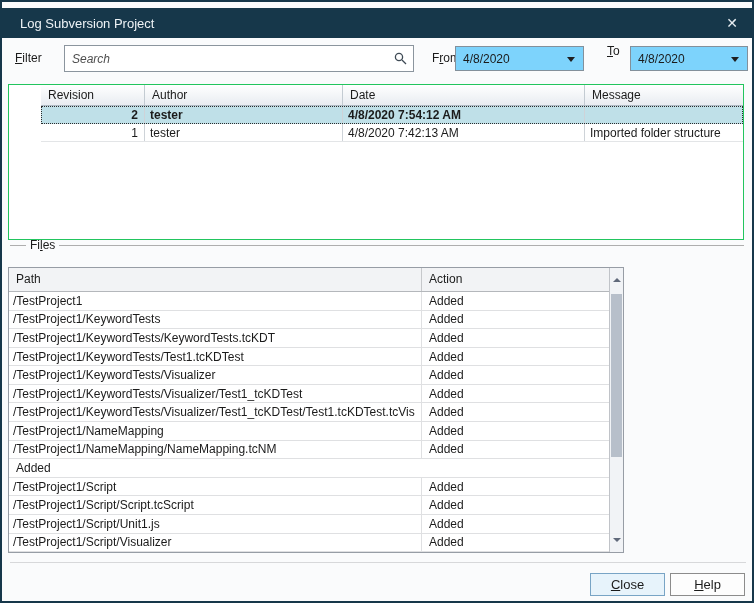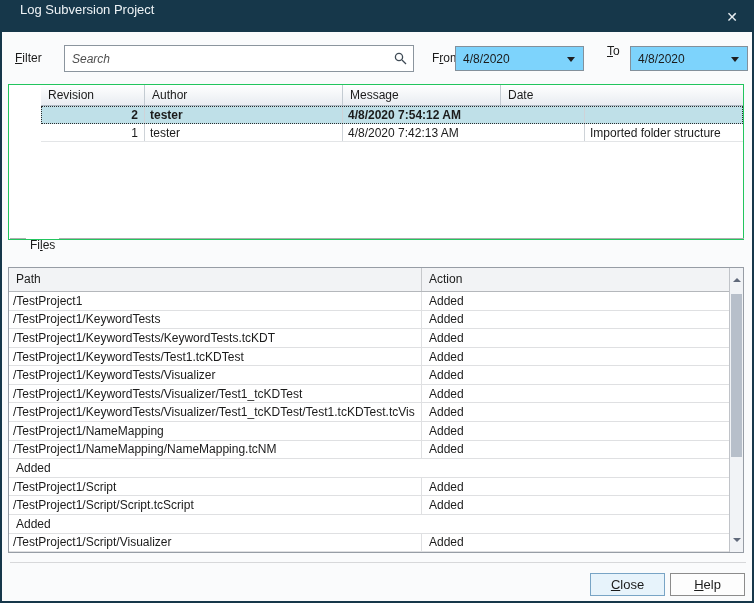--- a/index.html
+++ b/index.html
@@ -5,21 +5,21 @@
   html,body { margin:0; padding:0; background:#d9d9d9; }
   * { box-sizing:border-box; }
   .dialog {
     position:relative; width:754px; height:603px;
     border:2px solid #16374a; background:#fafbfc;
     font-family:"Liberation Sans", sans-serif; font-size:12px; color:#1b1b1b;
     overflow:hidden;
   }
   .titlebar {
     height:30px; background:#16374a; color:#eef3f6;
-    display:flex; align-items:flex-start; padding-left:18px; font-size:13px;
+    display:flex; align-items:center; padding-left:18px; font-size:13px;margin-top:6px;
   }
   .titlebar .close-btn {
     margin-left:auto; width:40px; height:30px; display:flex;
     align-items:center; justify-content:center; color:#e8eef2;
     font-size:14px; cursor:pointer;
   }
   .content { position:absolute; left:2px; top:32px; right:2px; bottom:2px; }
 
   
   .lbl { position:absolute; height:27px; line-height:27px; white-space:nowrap; }
@@ -60,28 +60,28 @@
     overflow:hidden; white-space:nowrap; }
   .rev-row .c:last-child { border-right:none; }
   .rev-row .c.rev { text-align:right; padding-right:6px; padding-left:0; }
   .rev-row.selected {
     background:#bfe0e8; font-weight:bold;
     outline:1px dotted #2c2c2c; outline-offset:-1px; border-bottom:1px solid #bfe0e8;
   }
 
   
   .grouphead { position:absolute; left:6px; right:6px; top:204px; height:15px;
-    display:flex; align-items:flex-start; }
+    display:flex; align-items:center; }
   .grouphead .line { border-top:1px solid #aeaeae; height:0; }
   .grouphead .line.short { width:16px; flex:none; }
   .grouphead .line.long { flex:1; }
   .grouphead .gl { padding:0 4px; line-height:15px; }
 
   .files-table {
-    position:absolute; left:4px; top:233px; width:736px; height:286px;
+    position:absolute; left:4px; top:233px; width:616px; height:286px;
     background:#fff; border:1px solid #979da5;
   }
   .files-inner { position:absolute; left:0; top:0; right:14px; bottom:0; display:flex; flex-direction:column; }
   .files-header { display:flex; height:24px; background:#f2f3f5; border-bottom:1px solid #b4b7bb; flex:none; }
   .files-header .hc { line-height:23px; padding-left:7px; border-right:1px solid #c6c8cb; overflow:hidden; }
   .files-header .hc:last-child { border-right:none; }
   .w-path { width:413px; flex:none; }
   .w-action { flex:1; min-width:0; }
   .files-rows { flex:1; display:flex; flex-direction:column; }
   .file-row { flex:1; display:flex; border-bottom:1px solid #dfe0e2; }
@@ -148,22 +148,22 @@
 
     <div class="combo" style="left:626px; width:118px;">
       <span>4/8/2020</span>
       <span class="arrow"></span>
     </div>
 
     <div class="rev-table">
       <div class="rev-header">
         <div class="hc w-rev">Revision</div>
         <div class="hc w-auth">Author</div>
+        <div class="hc w-date">Date</div>
         <div class="hc w-msg">Message</div>
-        <div class="hc w-date">Date</div>
       </div>
       <div>
 
           <div class="rev-row selected">
             <div class="c rev w-rev">2</div>
             <div class="c auth w-auth">tester</div>
             <div class="c date w-date">4/8/2020 7:54:12 AM</div>
             <div class="c msg w-msg"></div>
           </div>
 
@@ -243,20 +243,21 @@
               <div class="c w-path">/TestProject1/Script</div>
               <div class="c w-action">Added</div>
             </div>
 
             <div class="file-row">
               <div class="c w-path">/TestProject1/Script/Script.tcScript</div>
               <div class="c w-action">Added</div>
             </div>
 
             <div class="file-row">
+              <div class="c w-path">/TestProject1/Script/Unit1.js</div>
               <div class="c w-action">Added</div>
             </div>
 
             <div class="file-row">
               <div class="c w-path">/TestProject1/Script/Visualizer</div>
               <div class="c w-action">Added</div>
             </div>
           </div>
       </div>
       <div class="vscroll">

